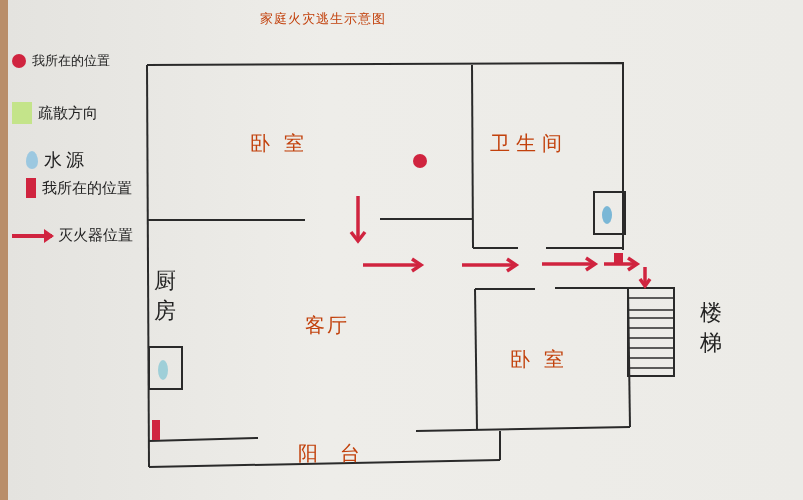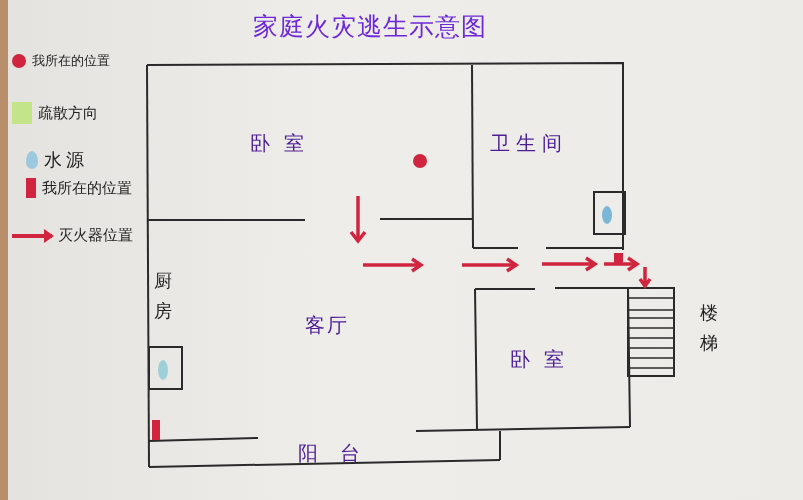--- a/index.html
+++ b/index.html
@@ -1,22 +1,22 @@
 <!DOCTYPE html>
 <html><head>
 <meta charset="utf-8">
 <style>
   html,body{margin:0;padding:0;}
   body{width:803px;height:500px;background:#e9e8e4;font-family:"DejaVu Sans",sans-serif;position:relative;overflow:hidden;}
   .paper{position:absolute;left:8px;top:0;width:795px;height:500px;background:linear-gradient(90deg,#e4e3df,#eeede9 40%,#ecebe7);}
   .edge{position:absolute;left:0;top:0;width:8px;height:500px;background:#b98e6a;}
-  .title{position:absolute;left:253px;top:10px;font-size:25px;color:#6d28d9;letter-spacing:1px;}
+  .title{position:absolute;left:260px;top:10px;font-size:13px;color:#c2410c;letter-spacing:1px;}
   .legend-item{position:absolute;left:12px;display:flex;align-items:center;gap:6px;font-size:15px;color:#222;}
-  .room-label{position:absolute;font-size:20px;color:#4c1d95;letter-spacing:14px;font-family:Liberation Serif, serif;}
-  .vlabel{position:absolute;font-size:18px;color:#222;width:20px;line-height:30px;}
+  .room-label{position:absolute;font-size:20px;color:#c2410c;letter-spacing:14px;font-family:Liberation Serif, serif;}
+  .vlabel{position:absolute;font-size:22px;color:#222;width:20px;line-height:30px;}
   svg{position:absolute;left:0;top:0;}
 </style>
 </head>
 <body>
 
 <div class="edge"></div>
 <div class="paper"></div>
 
 <div class="title">家庭火灾逃生示意图</div>
 

